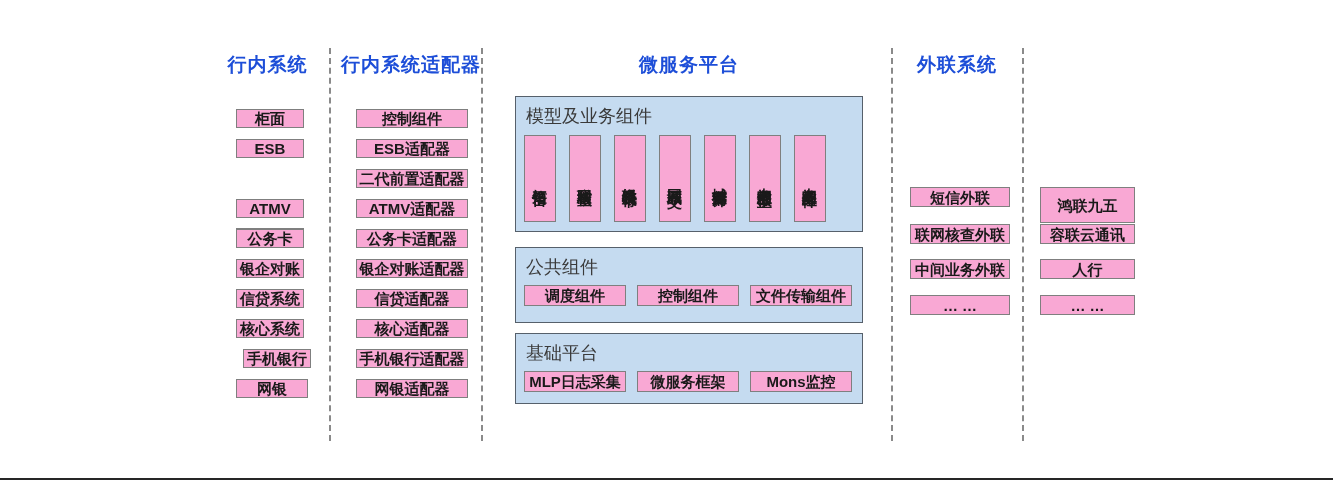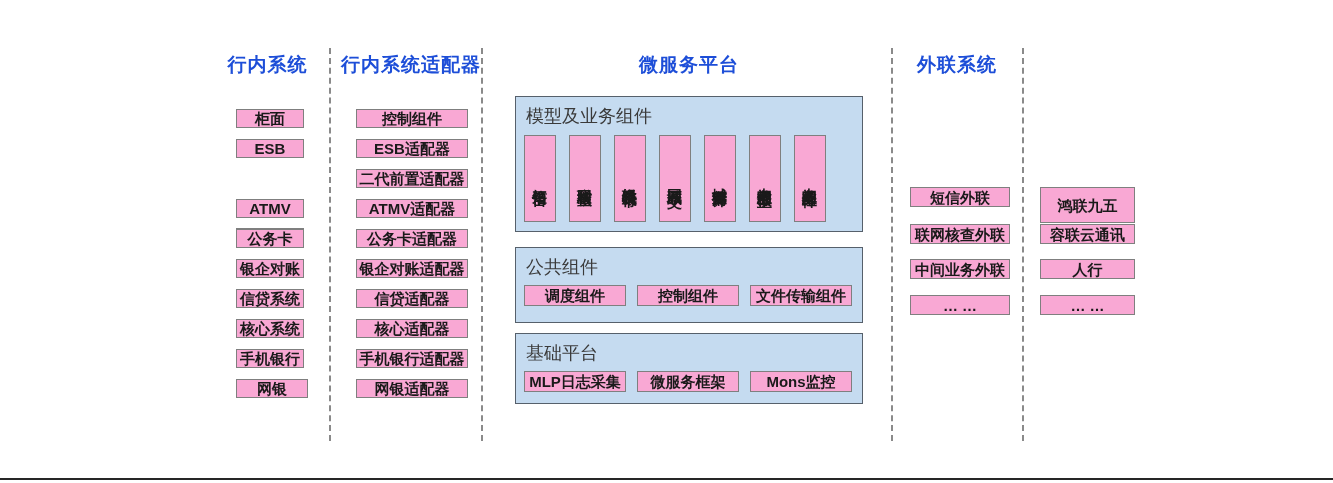--- a/index.html
+++ b/index.html
@@ -103,21 +103,21 @@
   <div class="col-title" style="left:205px; top:52px; width:125px;">行内系统</div>
 
   <div class="node" style="left:236px; top:109px; width:68px; height:19px;">柜面</div>
   <div class="node" style="left:236px; top:139px; width:68px; height:19px;">ESB</div>
   <div class="node" style="left:236px; top:187px; width:68px; height:19px;margin-top:41px;">二代前置</div>
   <div class="node" style="left:236px; top:199px; width:68px; height:19px;">ATMV</div>
   <div class="node" style="left:236px; top:229px; width:68px; height:19px;">公务卡</div>
   <div class="node" style="left:236px; top:259px; width:68px; height:19px;">银企对账</div>
   <div class="node" style="left:236px; top:289px; width:68px; height:19px;">信贷系统</div>
   <div class="node" style="left:236px; top:319px; width:68px; height:19px;">核心系统</div>
-  <div class="node" style="left:236px; top:349px; width:68px; height:19px;">手机银行</div>
+  <div class="node" style="left:243px; top:349px; width:68px; height:19px;">手机银行</div>
   <div class="node" style="left:236px; top:379px; width:72px; height:19px;">网银</div>
 
   <div class="col-title" style="left:337px; top:52px; width:148px;">行内系统适配器</div>
 
   <div class="node" style="left:356px; top:109px; width:112px; height:19px;">控制组件</div>
   <div class="node" style="left:356px; top:139px; width:112px; height:19px;">ESB适配器</div>
   <div class="node" style="left:356px; top:169px; width:112px; height:19px;">二代前置适配器</div>
   <div class="node" style="left:356px; top:199px; width:112px; height:19px;">ATMV适配器</div>
   <div class="node" style="left:356px; top:229px; width:112px; height:19px;">公务卡适配器</div>
   <div class="node" style="left:356px; top:259px; width:112px; height:19px;">银企对账适配器</div>

